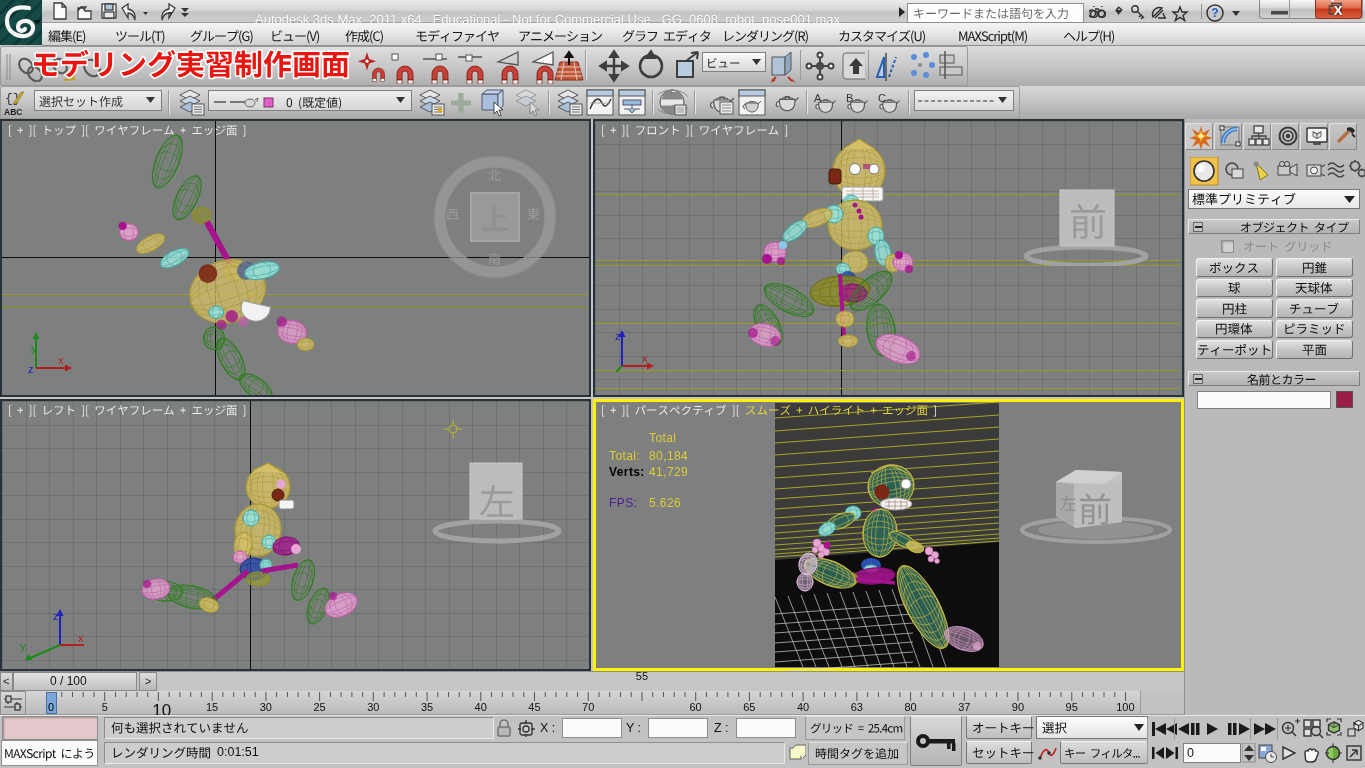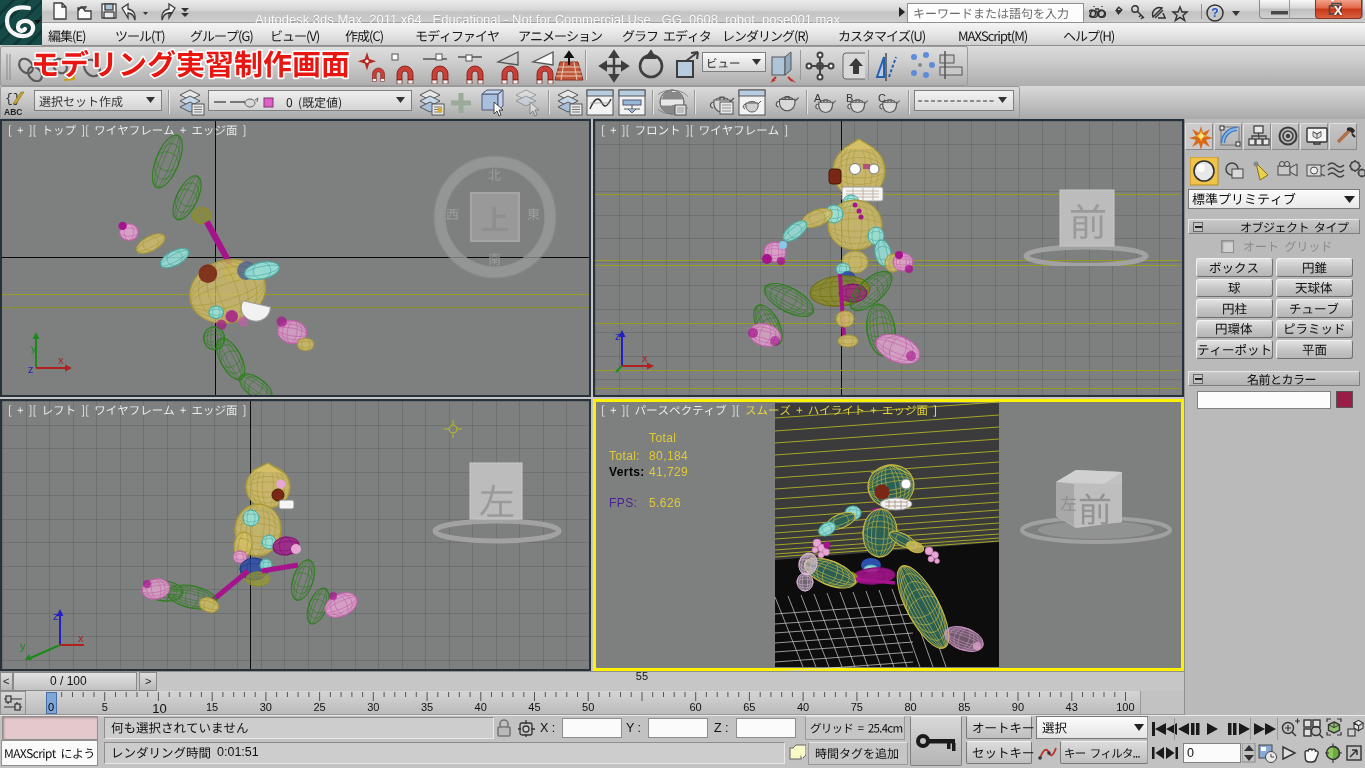--- a/index.html
+++ b/index.html
@@ -1815,38 +1815,38 @@
       <path d="M1082.5 1 V 6"></path>
       <path d="M1093.3 1 V 6"></path>
       <path d="M1104.0 1 V 6"></path>
       <path d="M1114.8 1 V 6"></path>
       <path d="M1125.5 1 V 10"></path>
     </g>
   </svg>
 <div class="ab " style="left:46px;top:692px;width:11px;height:22px;background:#7DA7D9;border:1px solid #4A6FA5"></div>
 <div class="ab" style="left:47.9px;top:701px;font-size:11px;color:#000;font-weight:400;white-space:nowrap;">0</div>
 <div class="ab" style="left:101.625px;top:701px;font-size:11px;color:#111;font-weight:400;white-space:nowrap;">5</div>
-<div class="ab" style="left:152.25px;top:701px;font-size:13px;color:#111;font-weight:400;white-space:nowrap;">10</div>
+<div class="ab" style="left:152.25px;top:701px;font-size:17px;color:#111;font-weight:400;white-space:nowrap;">10</div>
 <div class="ab" style="left:205.975px;top:701px;font-size:11px;color:#111;font-weight:400;white-space:nowrap;">15</div>
 <div class="ab" style="left:259.7px;top:701px;font-size:11px;color:#111;font-weight:400;white-space:nowrap;">30</div>
 <div class="ab" style="left:313.425px;top:701px;font-size:11px;color:#111;font-weight:400;white-space:nowrap;">25</div>
 <div class="ab" style="left:367.15px;top:701px;font-size:11px;color:#111;font-weight:400;white-space:nowrap;">30</div>
 <div class="ab" style="left:420.875px;top:701px;font-size:11px;color:#111;font-weight:400;white-space:nowrap;">35</div>
 <div class="ab" style="left:474.59999999999997px;top:701px;font-size:11px;color:#111;font-weight:400;white-space:nowrap;">40</div>
 <div class="ab" style="left:528.3249999999999px;top:701px;font-size:11px;color:#111;font-weight:400;white-space:nowrap;">45</div>
-<div class="ab" style="left:582.05px;top:701px;font-size:11px;color:#111;font-weight:400;white-space:nowrap;">50</div>
+<div class="ab" style="left:582.05px;top:701px;font-size:11px;color:#111;font-weight:400;white-space:nowrap;">70</div>
 <div class="ab" style="left:635.7749999999999px;top:670px;font-size:11px;color:#111;font-weight:400;white-space:nowrap;">55</div>
 <div class="ab" style="left:689.4999999999999px;top:701px;font-size:11px;color:#111;font-weight:400;white-space:nowrap;">60</div>
 <div class="ab" style="left:743.2249999999999px;top:701px;font-size:11px;color:#111;font-weight:400;white-space:nowrap;">65</div>
 <div class="ab" style="left:796.9499999999999px;top:701px;font-size:11px;color:#111;font-weight:400;white-space:nowrap;">40</div>
-<div class="ab" style="left:850.6749999999998px;top:701px;font-size:11px;color:#111;font-weight:400;white-space:nowrap;">75</div>
+<div class="ab" style="left:850.6749999999998px;top:701px;font-size:11px;color:#111;font-weight:400;white-space:nowrap;">63</div>
 <div class="ab" style="left:904.3999999999999px;top:701px;font-size:11px;color:#111;font-weight:400;white-space:nowrap;">80</div>
-<div class="ab" style="left:958.1249999999999px;top:701px;font-size:11px;color:#111;font-weight:400;white-space:nowrap;">85</div>
+<div class="ab" style="left:958.1249999999999px;top:701px;font-size:11px;color:#111;font-weight:400;white-space:nowrap;">37</div>
 <div class="ab" style="left:1011.8499999999999px;top:701px;font-size:11px;color:#111;font-weight:400;white-space:nowrap;">90</div>
-<div class="ab" style="left:1065.575px;top:701px;font-size:11px;color:#111;font-weight:400;white-space:nowrap;">43</div>
+<div class="ab" style="left:1065.575px;top:701px;font-size:11px;color:#111;font-weight:400;white-space:nowrap;">95</div>
 <div class="ab" style="left:1116.2px;top:701px;font-size:11px;color:#111;font-weight:400;white-space:nowrap;">100</div>
 <div class="ab " style="left:0px;top:715px;width:1365px;height:53px;background:#C2C2C2;border-top:1px solid #E8E8E8"></div>
 <div class="ab " style="left:2px;top:716px;width:96px;height:24px;background:#E3C8CC;border:1px solid #909090;box-shadow:inset 1px 1px 2px #A08888"></div>
 <div class="ab " style="left:1px;top:740px;width:97px;height:26px;background:#FAFAFA;border:1px solid #909090"></div>
 <svg style="position:absolute;left:4px;top:746px;overflow:visible" width="92" height="16">
     <g fill="#111" transform="translate(0,12) scale(0.012,-0.012)">
       <use href="#g54" x="0"></use>
       <use href="#g55" x="762"></use>
       <use href="#g56" x="1320"></use>
       <use href="#g57" x="1843"></use>

